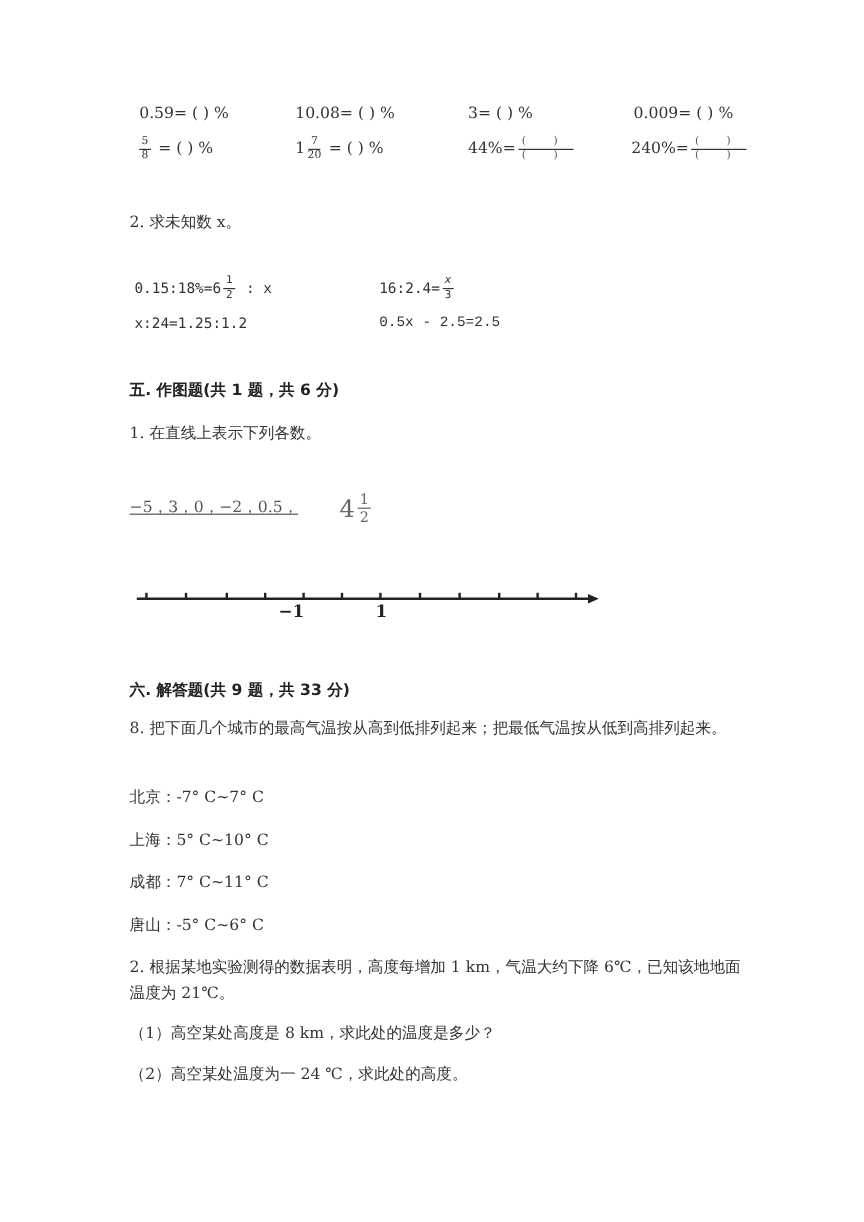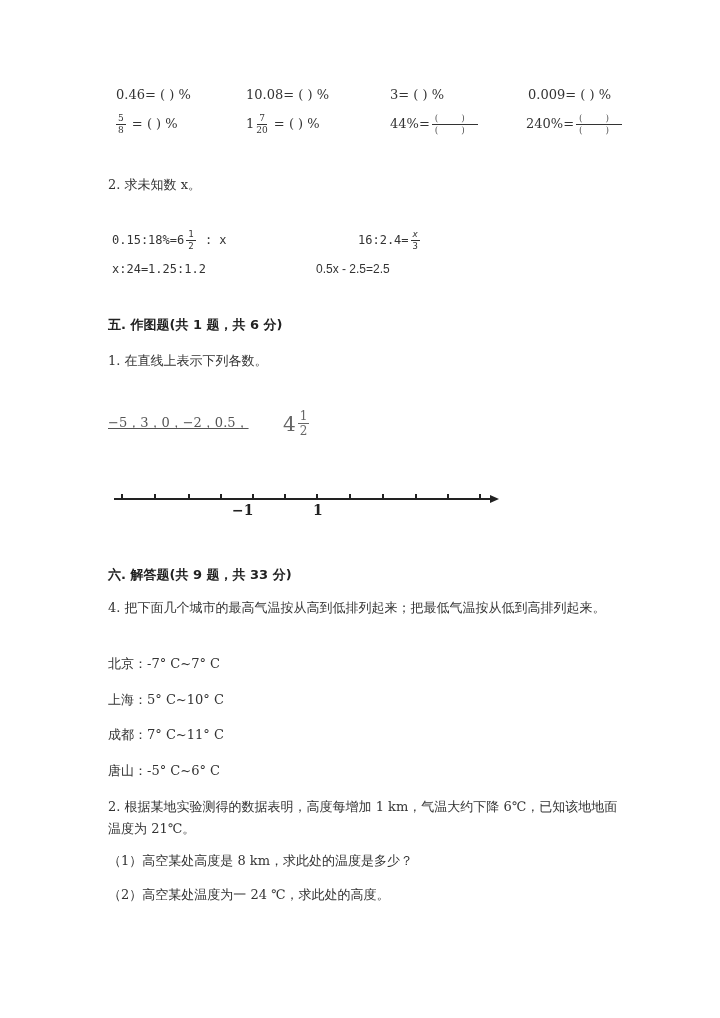--- a/index.html
+++ b/index.html
@@ -14,21 +14,21 @@
   .frac.blank .num, .frac.blank .den { font-size:9px; letter-spacing:10px; color:#555; }
   .frac.blank .num { border-bottom:1px solid #333; padding:0 3px 1px; }
   .frac.big .num, .frac.big .den { font-size:12px; color:#666; }
   .frac.big .num { border-bottom:1px solid #666; }
   .bigint { font-size:20px; color:#666; vertical-align:middle; }
   .para { line-height:22px; white-space:normal; width:510px; }
 </style>
 </head>
 <body>
 
-<div class="abs t13" style="left:116px; top:87px;">0.46= (    ) %</div>
+<div class="abs t13" style="left:116px; top:87px;">0.59= (    ) %</div>
 <div class="abs t13" style="left:246px; top:87px;">10.08= (    ) %</div>
 <div class="abs t13" style="left:390px; top:87px;">3= (    ) %</div>
 <div class="abs t13" style="left:528px; top:87px;">0.009= (    ) %</div>
 
 <div class="abs t13" style="left:114px; top:114px;">
   <span class="frac">
     <span class="num">5</span>
     <span class="den">8</span>
   </span><span> = (    ) %</span>
 </div>
@@ -52,28 +52,28 @@
 </div>
 
 <div class="abs t13" style="left:108px; top:176px;">2. 求未知数 x。</div>
 
 <div class="abs t13" style="left:112px; top:230px; font-family:'DejaVu Sans Mono','Liberation Mono',monospace; font-size:12px;">
   <span>0.15:18%=6</span><span class="frac">
     <span class="num">1</span>
     <span class="den">2</span>
   </span><span> : x</span>
 </div>
-<div class="abs t13" style="left:316px; top:230px; font-family:'DejaVu Sans Mono','Liberation Mono',monospace; font-size:12px;margin-left:42px;">
+<div class="abs t13" style="left:316px; top:230px; font-family:'DejaVu Sans Mono','Liberation Mono',monospace; font-size:12px;">
   <span>16:2.4=</span><span class="frac">
     <span class="num" style="font-style:italic;">x</span>
     <span class="den">3</span>
   </span>
 </div>
 <div class="abs" style="left:112px; top:262px; font-family:'DejaVu Sans Mono','Liberation Mono',monospace; font-size:12px;">x:24=1.25:1.2</div>
-<div class="abs" style="left:316px; top:262px; font-family:Liberation Sans, sans-serif; font-size:12px;">0.5x - 2.5=2.5</div>
+<div class="abs" style="left:316px; top:262px; font-family:Liberation Mono, monospace; font-size:12px;">0.5x - 2.5=2.5</div>
 
 <div class="abs t13 bold" style="left:108px; top:316px;">五. 作图题(共 1 题，共 6 分)</div>
 <div class="abs t13" style="left:108px; top:352px;">1. 在直线上表示下列各数。</div>
 
 <div class="abs t13" style="left:108px; top:414px; color:#555;text-decoration:underline;">−5，3，0，−2，0.5，</div>
 <div class="abs" style="left:283px; top:410px;">
   <span class="bigint">4</span><span class="frac big">
     <span class="num">1</span>
     <span class="den">2</span>
   </span>
@@ -94,21 +94,21 @@
     <line x1="283" y1="9" x2="283" y2="14"></line>
     <line x1="316" y1="9" x2="316" y2="14"></line>
     <line x1="348" y1="9" x2="348" y2="14"></line>
     <line x1="380" y1="9" x2="380" y2="14"></line>
   </g>
 </svg>
 <div class="abs" style="left:232px; top:502px; font-size:14px; font-weight:bold; color:#222;">−1</div>
 <div class="abs" style="left:313px; top:502px; font-size:14px; font-weight:bold; color:#222;">1</div>
 
 <div class="abs t13 bold" style="left:108px; top:566px;">六. 解答题(共 9 题，共 33 分)</div>
-<div class="abs t13 para" style="left:108px; top:597px;">4. 把下面几个城市的最高气温按从高到低排列起来；把最低气温按从低到高排列起来。</div>
+<div class="abs t13 para" style="left:108px; top:597px;">8. 把下面几个城市的最高气温按从高到低排列起来；把最低气温按从低到高排列起来。</div>
 
 <div class="abs t13" style="left:108px; top:655px;">北京：-7° C~7° C</div>
 <div class="abs t13" style="left:108px; top:691px;">上海：5° C~10° C</div>
 <div class="abs t13" style="left:108px; top:726px;">成都：7° C~11° C</div>
 <div class="abs t13" style="left:108px; top:762px;">唐山：-5° C~6° C</div>
 
 <div class="abs t13 para" style="left:108px; top:796px;">2. 根据某地实验测得的数据表明，高度每增加 1 km，气温大约下降 6℃，已知该地地面温度为 21℃。</div>
 <div class="abs t13" style="left:108px; top:852px;">（1）高空某处高度是 8 km，求此处的温度是多少？</div>
 <div class="abs t13" style="left:108px; top:886px;">（2）高空某处温度为一 24 ℃，求此处的高度。</div>
 

